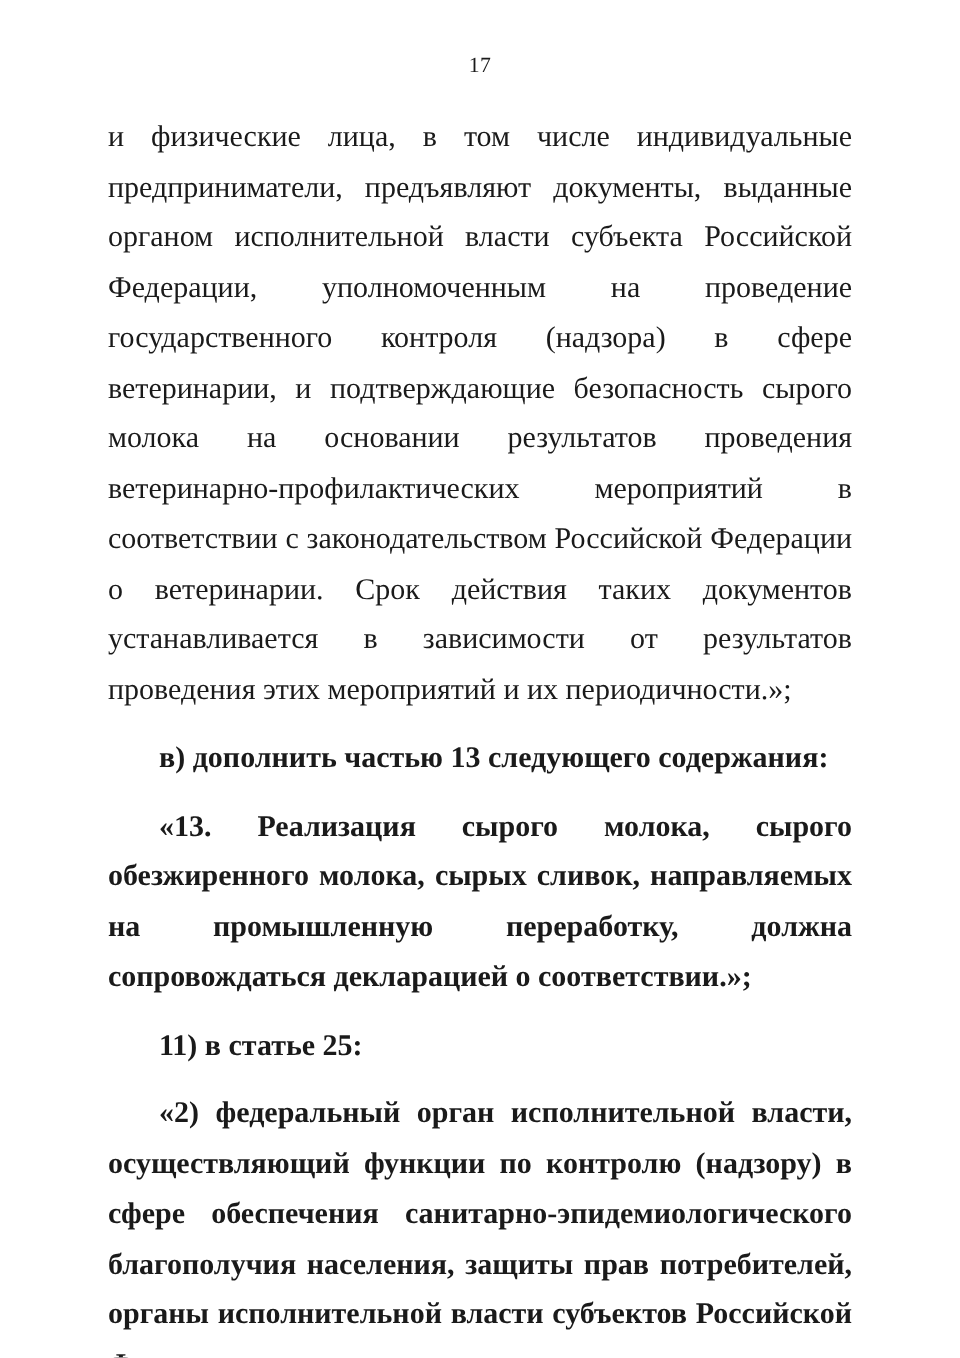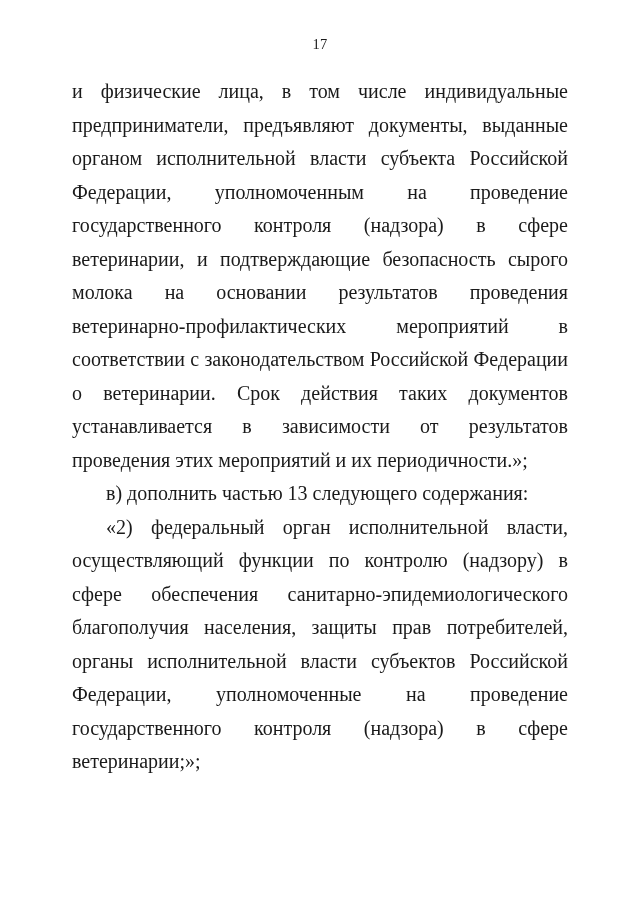--- a/index.html
+++ b/index.html
@@ -33,30 +33,33 @@
     font-size: 20px;
     line-height: 33.5px;
     text-align: justify;
     text-justify: inter-word;
     hyphens: none;
   }
   .body-text p.indent {
     text-indent: 34px;
   }
   .body-text p + p {
-    margin-top: 0px;
+    margin-top: 12px;
+    font-weight: bold;
   }
   
 </style>
 </head>
 <body>
 
 <div class="page">
 
   <div class="page-number">17</div>
 
   <div class="body-text">
     <p>и физические лица, в том числе индивидуальные предприниматели, предъявляют документы, выданные органом исполнительной власти субъекта Российской Федерации, уполномоченным на проведение государственного контроля (надзора) в сфере ветеринарии, и подтверждающие безопасность сырого молока на основании результатов проведения ветеринарно-профилактических мероприятий в соответствии с законодательством Российской Федерации о ветеринарии.  Срок действия таких документов устанавливается в зависимости от результатов проведения этих мероприятий и их периодичности.»;</p>
     <p class="indent">в) дополнить частью 13 следующего содержания:</p>
+    <p class="indent">«13. Реализация сырого молока, сырого обезжиренного молока, сырых сливок, направляемых на промышленную переработку, должна сопровождаться декларацией о соответствии.»;</p>
+    <p class="indent">11) в статье 25:</p>
     <p class="indent">«2) федеральный орган исполнительной власти, осуществляющий функции по контролю (надзору) в сфере обеспечения санитарно-эпидемиологического благополучия населения, защиты прав потребителей, органы исполнительной власти субъектов Российской Федерации, уполномоченные на проведение государственного контроля (надзора) в сфере ветеринарии;»;</p>
   </div>
 
 </div>
 
 </body></html>

